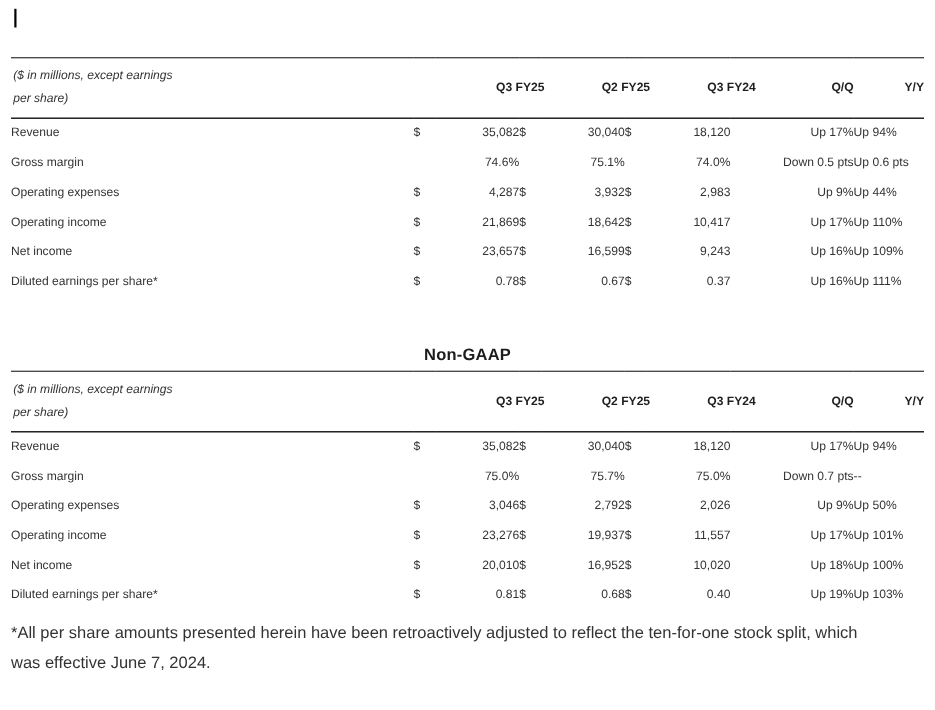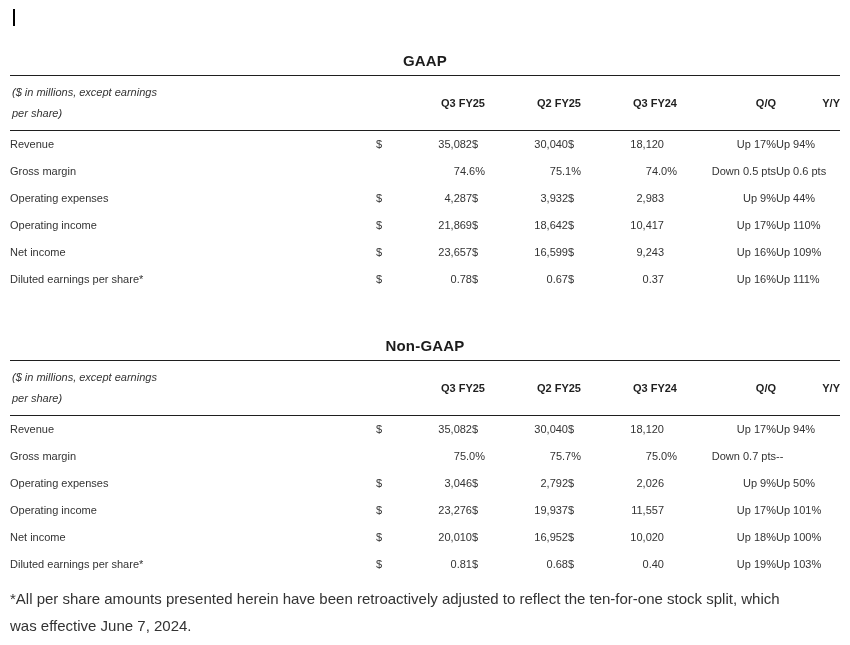--- a/index.html
+++ b/index.html
@@ -60,49 +60,48 @@
     white-space: nowrap;
   }
   table.fin th.note-cell {
     text-align: left;
     font-weight: 400;
     font-style: italic;
     color: #333333;
     padding-left: 2px;
   }
   table.fin th.note-cell span { display: block; line-height: 21px; }
-  .shift { position: relative; left: 13px; }
+  .shift { position: relative; left: 23px; }
   table.fin td {
     padding: 5px 0;
     vertical-align: middle;
     line-height: 17px;
   }
   td.lbl { text-align: left; padding-left: 2px; margin-top: 10px; }
   td.usd { text-align: left; }
   td.val { text-align: right; white-space: nowrap; }
-  td.val.pct { position: relative; left: 13px; }
+  td.val.pct { position: relative; left: 0; }
   td.qq  { text-align: right; white-space: nowrap; }
   td.yy  { text-align: left; }
   .footnote {
     margin-top: 7px;
     font-size: 15px;
     color: #333333;
     line-height: 27px;
   }
   .footnote span { display: block; }
 </style>
 </head>
 <body>
 
 <div class="page">
 
   <div class="doc-title"><span class="caret"></span></div>
 
   <div class="section">
-    <div class="section-title">GAAP</div>
     <table class="fin">
       <colgroup>
         <col style="width:366px">
           <col style="width:20px">
           <col style="width:76px">
         <col style="width:20px">
           <col style="width:76px">
           <col style="width:20px">
         <col style="width:76px">
           <col style="width:112px">

